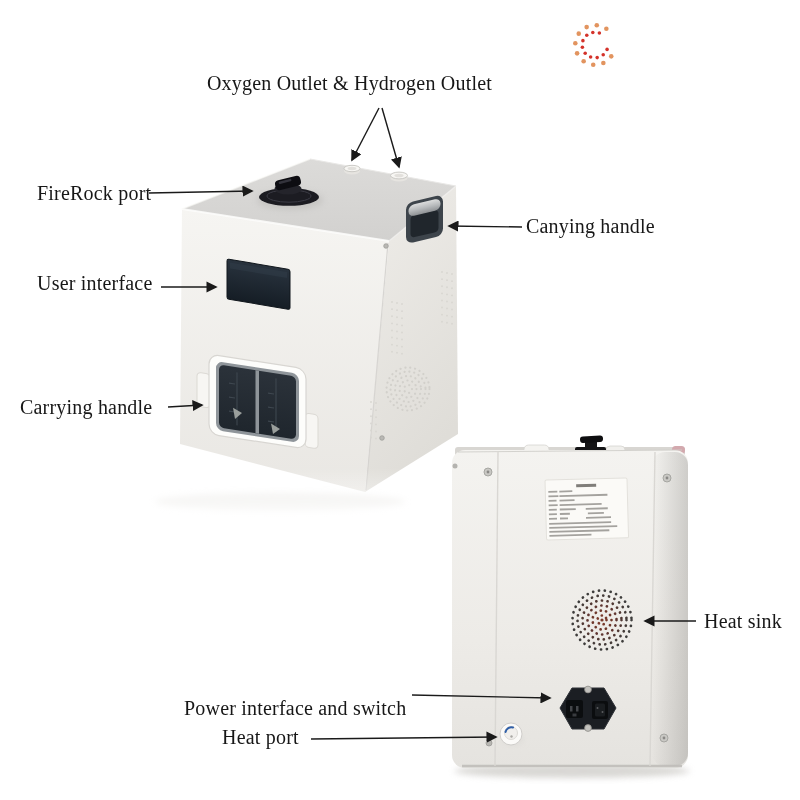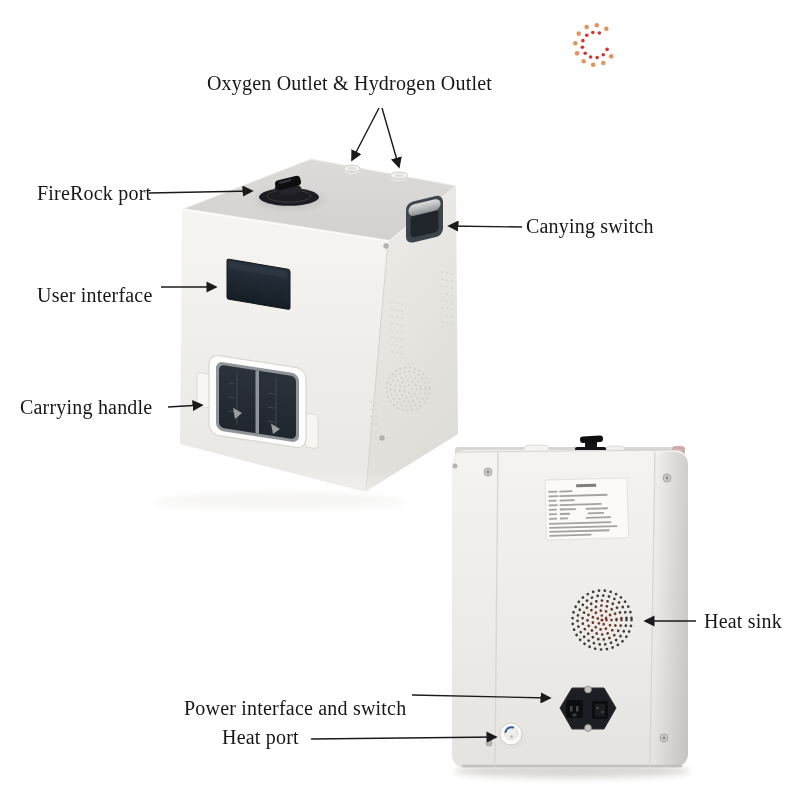--- a/index.html
+++ b/index.html
@@ -273,23 +273,23 @@
     <line x1="168" y1="407" x2="202" y2="405" marker-end="url(#ah)"></line>
     <line x1="522" y1="227" x2="449" y2="226" marker-end="url(#ah)"></line>
     <line x1="696" y1="621" x2="645" y2="621" marker-end="url(#ah)"></line>
     <line x1="412" y1="695" x2="550" y2="698" marker-end="url(#ah)"></line>
     <line x1="311" y1="739" x2="496" y2="737" marker-end="url(#ah)"></line>
   </g>
 </svg>
 
 <div class="label label-center" style="left:200px;top:72px;width:292px;">Oxygen Outlet &amp; Hydrogen Outlet</div>
 <div class="label" style="left:37px;top:182px;">FireRock port</div>
-<div class="label" style="left:37px;top:284px;">User interface</div>
+<div class="label" style="left:37px;top:272px;">User interface</div>
 <div class="label" style="left:20px;top:396px;">Carrying handle</div>
-<div class="label" style="left:526px;top:215px;">Canying switch</div>
+<div class="label" style="left:526px;top:215px;">Canying handle</div>
 <div class="label" style="left:704px;top:610px;">Heat sink</div>
 <div class="label" style="left:184px;top:681px;margin-top:16px;">Power interface and switch</div>
 <div class="label" style="left:222px;top:726px;">Heat port</div>
 
 <div class="brand">
   <svg width="50" height="50" viewBox="-24 -24 48 48">
     <g fill="#e2945f">
       <circle cx="10.9" cy="-15.6" r="2.2"></circle>
         <circle cx="1.7" cy="-18.9" r="2.2"></circle>
       <circle cx="-8.0" cy="-17.2" r="2.2"></circle>

